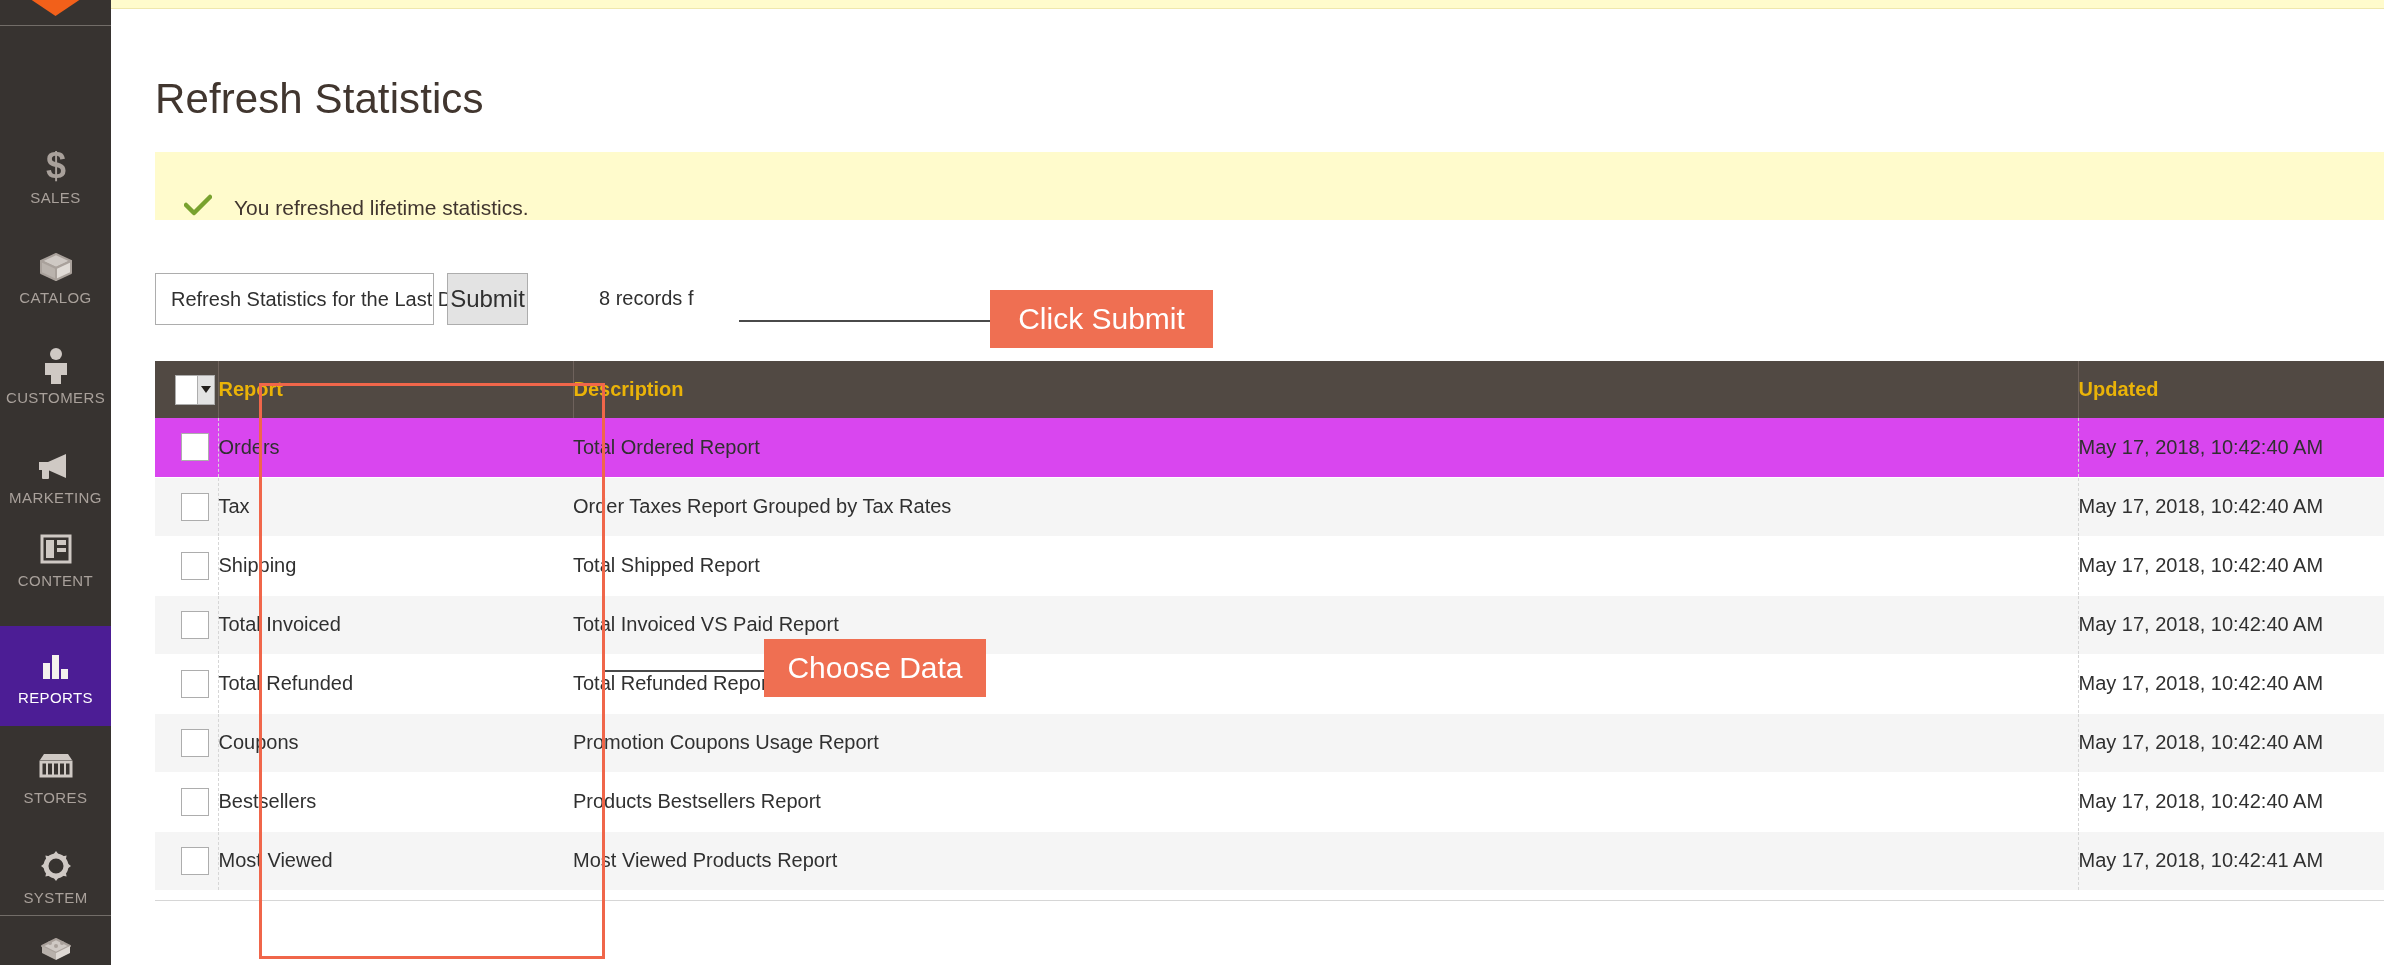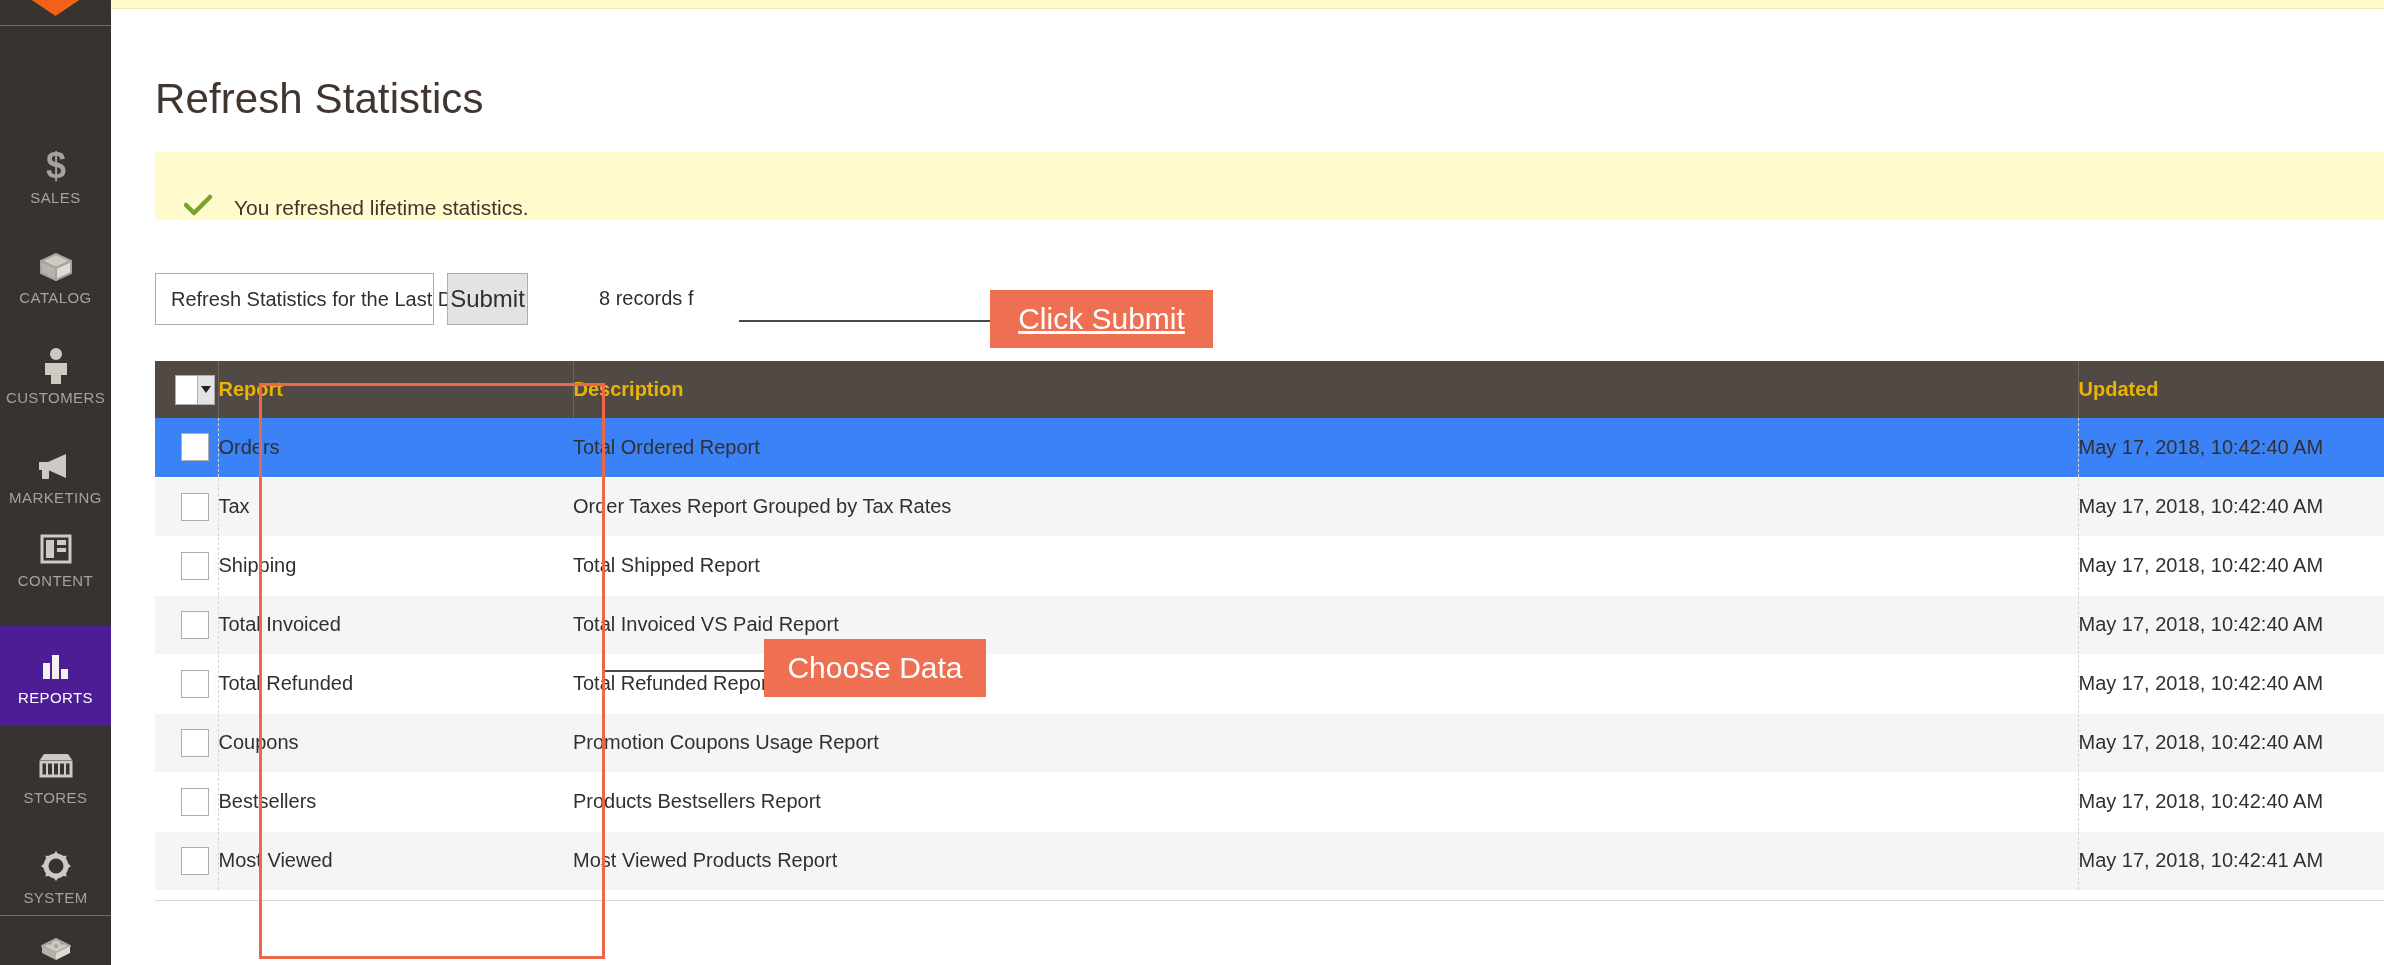--- a/index.html
+++ b/index.html
@@ -276,21 +276,21 @@
     height: 59px;
     padding: 0;
     font-size: 20px;
     color: #303030;
     vertical-align: middle;
     border-bottom: 1px solid #ffffff;
     box-sizing: border-box;
   }
   .grid tbody tr.odd td   { background: #ffffff; }
   .grid tbody tr.even td  { background: #f5f5f5; }
-  .grid tbody tr.hl td    { background: #3b82f6; }
+  .grid tbody tr.hl td    { background: #d946ef; }
   .td-pad { padding-left: 22px; }
   .cellcheck {
     width: 28px;
     height: 28px;
     margin-left: 26px;
     border: 1px solid #adadad;
     background: #ffffff;
     cursor: pointer;
     box-sizing: border-box;
   }
@@ -333,21 +333,21 @@
     color: #ffffff;
     display: flex;
     align-items: center;
     justify-content: center;
     font-size: 30px;
     font-family: "Liberation Sans", sans-serif;
     white-space: nowrap;
   }
   #callout-submit {
     left: 879px; top: 281px;
-    width: 223px; height: 58px; text-decoration: underline;
+    width: 223px; height: 58px;
   }
   #callout-choose {
     left: 653px; top: 630px;
     width: 222px; height: 58px;
   }
   #line-submit {
     left: 628px; top: 311px; width: 258px;
   }
   #line-choose {
     left: 494px; top: 661px; width: 165px;

